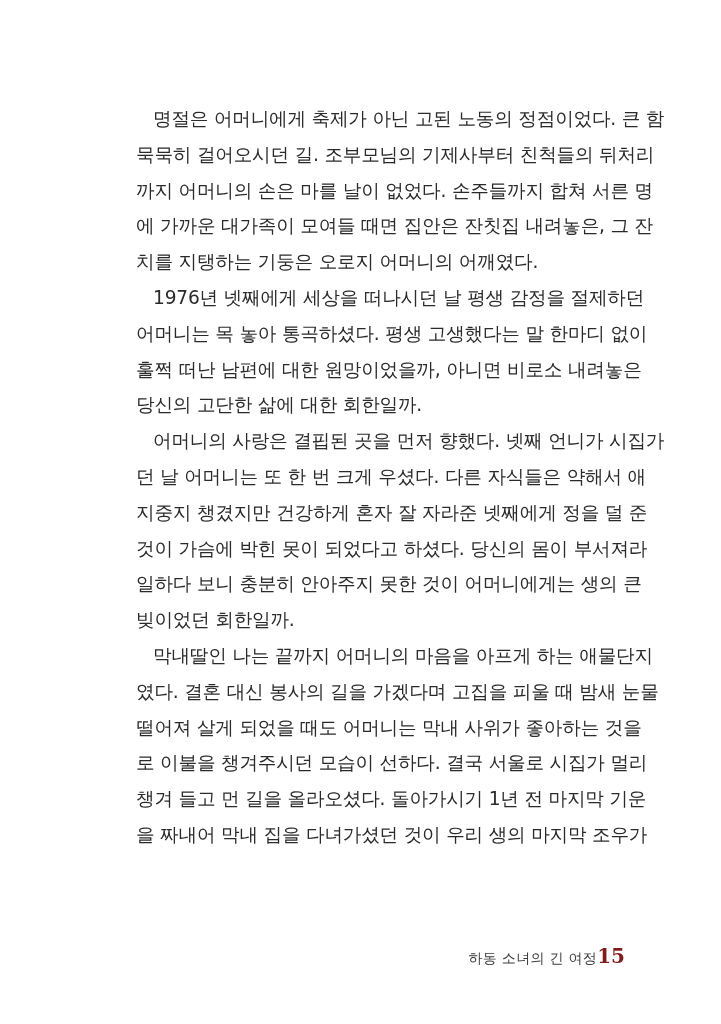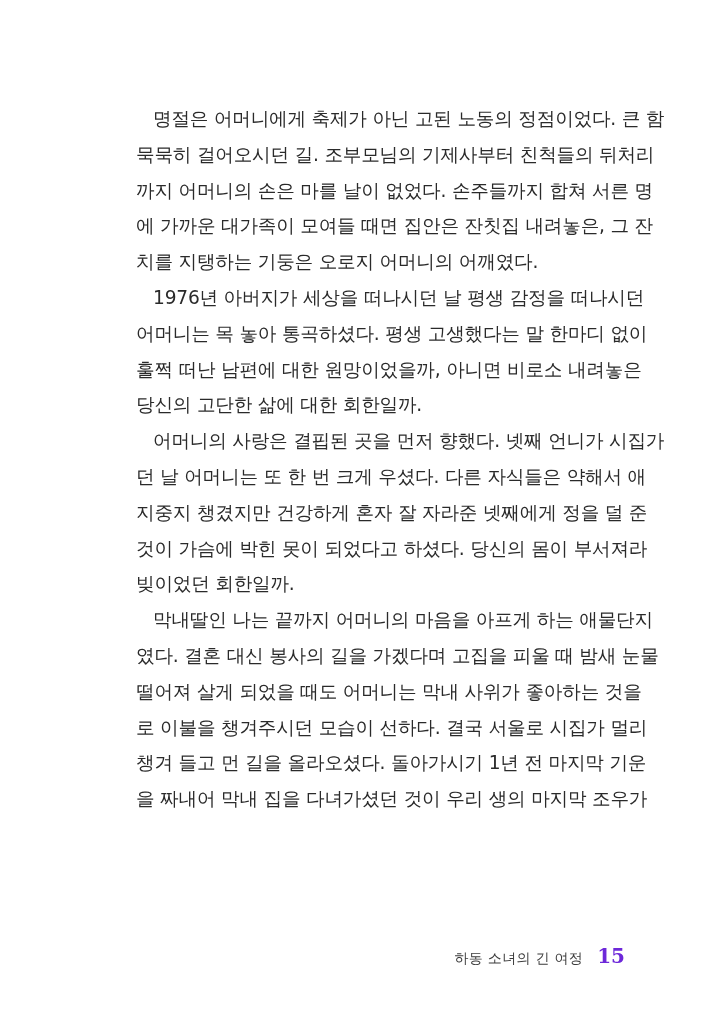--- a/index.html
+++ b/index.html
@@ -43,55 +43,55 @@
     }
     .line.last {
       text-align-last: left;
     }
     .footer {
       position: absolute;
       top: 944px;
       right: 104px;
       display: flex;
       align-items: baseline;
-      gap: 14px;
       color: #3a3a3a;
     }
     .running-title {
       font-size: 14px;
       letter-spacing: 0.3px;
     }
     .page-number {
       font-family: "DejaVu Serif", "Liberation Serif", serif;
       font-size: 20px;
       font-weight: bold;
-      color: #6d28d9;
+      color: #7f1d1d;
     }
   </style>
 </head>
 <body>
 
 <div class="page">
   <div class="body-text">
 
     <span class="line indent">명절은 어머니에게 축제가 아닌 고된 노동의 정점이었다. 큰 함</span>
     <span class="line">묵묵히 걸어오시던 길. 조부모님의 기제사부터 친척들의 뒤처리</span>
     <span class="line">까지 어머니의 손은 마를 날이 없었다. 손주들까지 합쳐 서른 명</span>
     <span class="line">에 가까운 대가족이 모여들 때면 집안은 잔칫집 내려놓은, 그 잔</span>
     <span class="line last">치를 지탱하는 기둥은 오로지 어머니의 어깨였다.</span>
 
-    <span class="line indent">1976년 아버지가 세상을 떠나시던 날 평생 감정을 떠나시던</span>
+    <span class="line indent">1976년 넷째에게 세상을 떠나시던 날 평생 감정을 절제하던</span>
     <span class="line">어머니는 목 놓아 통곡하셨다. 평생 고생했다는 말 한마디 없이</span>
     <span class="line">훌쩍 떠난 남편에 대한 원망이었을까, 아니면 비로소 내려놓은</span>
     <span class="line last">당신의 고단한 삶에 대한 회한일까.</span>
 
     <span class="line indent">어머니의 사랑은 결핍된 곳을 먼저 향했다. 넷째 언니가 시집가</span>
     <span class="line">던 날 어머니는 또 한 번 크게 우셨다. 다른 자식들은 약해서 애</span>
     <span class="line">지중지 챙겼지만 건강하게 혼자 잘 자라준 넷째에게 정을 덜 준</span>
     <span class="line">것이 가슴에 박힌 못이 되었다고 하셨다. 당신의 몸이 부서져라</span>
+    <span class="line">일하다 보니 충분히 안아주지 못한 것이 어머니에게는 생의 큰</span>
     <span class="line last">빚이었던 회한일까.</span>
 
     <span class="line indent">막내딸인 나는 끝까지 어머니의 마음을 아프게 하는 애물단지</span>
     <span class="line">였다. 결혼 대신 봉사의 길을 가겠다며 고집을 피울 때 밤새 눈물</span>
     <span class="line">떨어져 살게 되었을 때도 어머니는 막내 사위가 좋아하는 것을</span>
     <span class="line">로 이불을 챙겨주시던 모습이 선하다. 결국 서울로 시집가 멀리</span>
     <span class="line">챙겨 들고 먼 길을 올라오셨다. 돌아가시기 1년 전 마지막 기운</span>
     <span class="line">을 짜내어 막내 집을 다녀가셨던 것이 우리 생의 마지막 조우가</span>
   </div>
 

